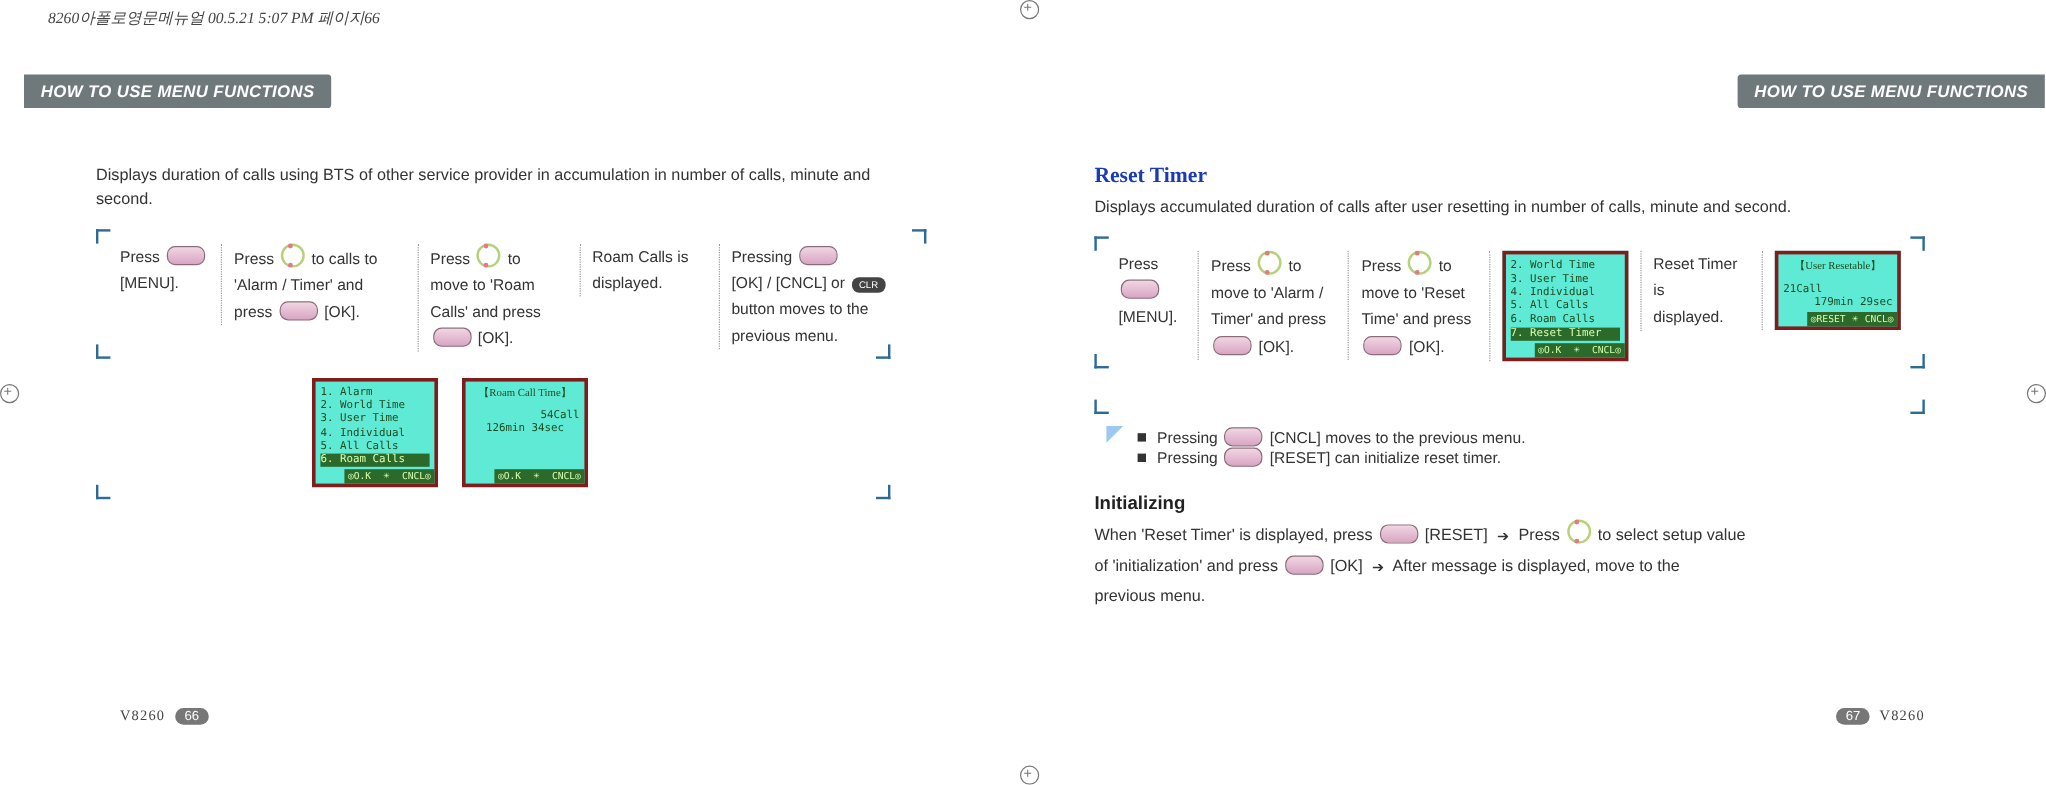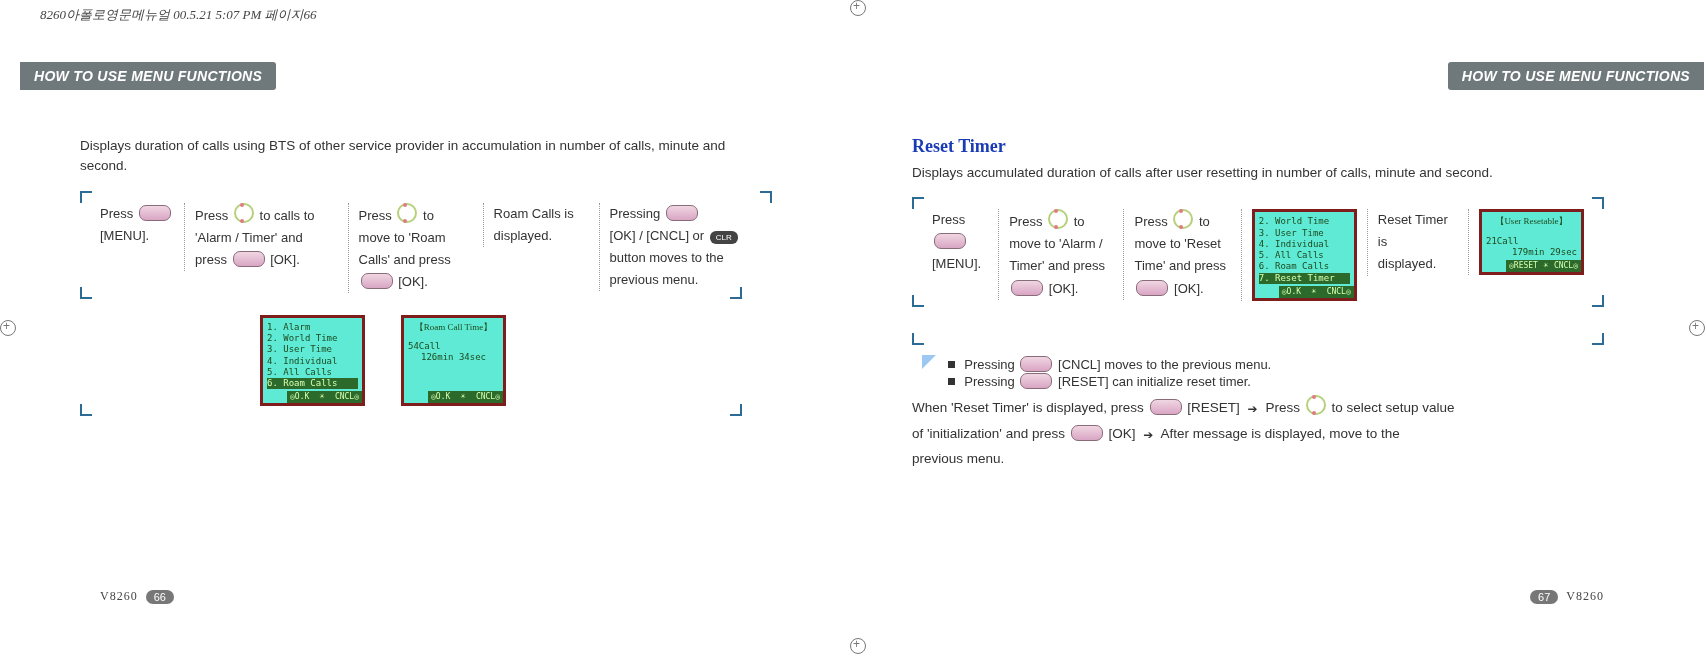--- a/index.html
+++ b/index.html
@@ -164,21 +164,21 @@
     position:absolute; left:0; right:0; bottom:0; height:12px;
     background:#2b6a2b; color:#d8ffb0;
     font-size:8px; display:flex; justify-content:space-between; align-items:center;
     padding:0 3px;
     margin-left:24px;
   }
   .phone-screen .title-bar { text-align:center; font-family:serif; font-size:9px; margin-bottom:2px; }
 
   .screens-row {
     display:flex;
-    gap:36px;
+    gap:20px;
     padding:8px 0 4px 170px;
   }
   .strip-lower {
     position:relative;
     padding:6px 10px;
     margin-top:-6px;
   }
   .strip-lower .corner-bl, .strip-lower .corner-br {
     content:""; position:absolute; width:10px; height:10px;
     border:2.5px solid #2d6b97;
@@ -332,21 +332,21 @@
             <div class="bar">
               <span>◎O.K</span>
               <span>☀</span>
               <span>CNCL◎</span>
             </div>
           </div>
 
           <div class="phone-screen">
             <div class="title-bar">【Roam Call Time】</div>
             <div style="height:6px"></div>
-            <div style="text-align:left">54Call</div>
+            <div style="text-align:right">54Call</div>
             <div style="text-align:center">126min 34sec</div>
             <div class="bar">
               <span>◎O.K</span>
               <span>☀</span>
               <span>CNCL◎</span>
             </div>
           </div>
         </div>
         <span class="corner-bl"></span>
           <span class="corner-br" style="right:auto;left:650px"></span>
@@ -439,20 +439,21 @@
         <span>Pressing</span>
         <span class="softkey"></span>
         <span>[CNCL] moves to the previous menu.</span><br>
         <span style="display:inline-block;width:22px"></span>
         <span class="sq"></span>
         <span>Pressing</span>
         <span class="softkey"></span>
         <span>[RESET] can initialize reset timer.</span>
       </div>
 
+      <h3 class="initializing">Initializing</h3>
       <div class="init-para">
         <span class="init-bg-shape"></span>
         <span>When 'Reset Timer' is displayed, press</span>
         <span class="softkey"></span>
         <span>[RESET]</span>
         <span class="arrow-right">➔</span>
         <span>Press</span>
         <span class="navkey"></span>
         <span>to select setup value</span><br>
         <span>of 'initialization' and press</span>

